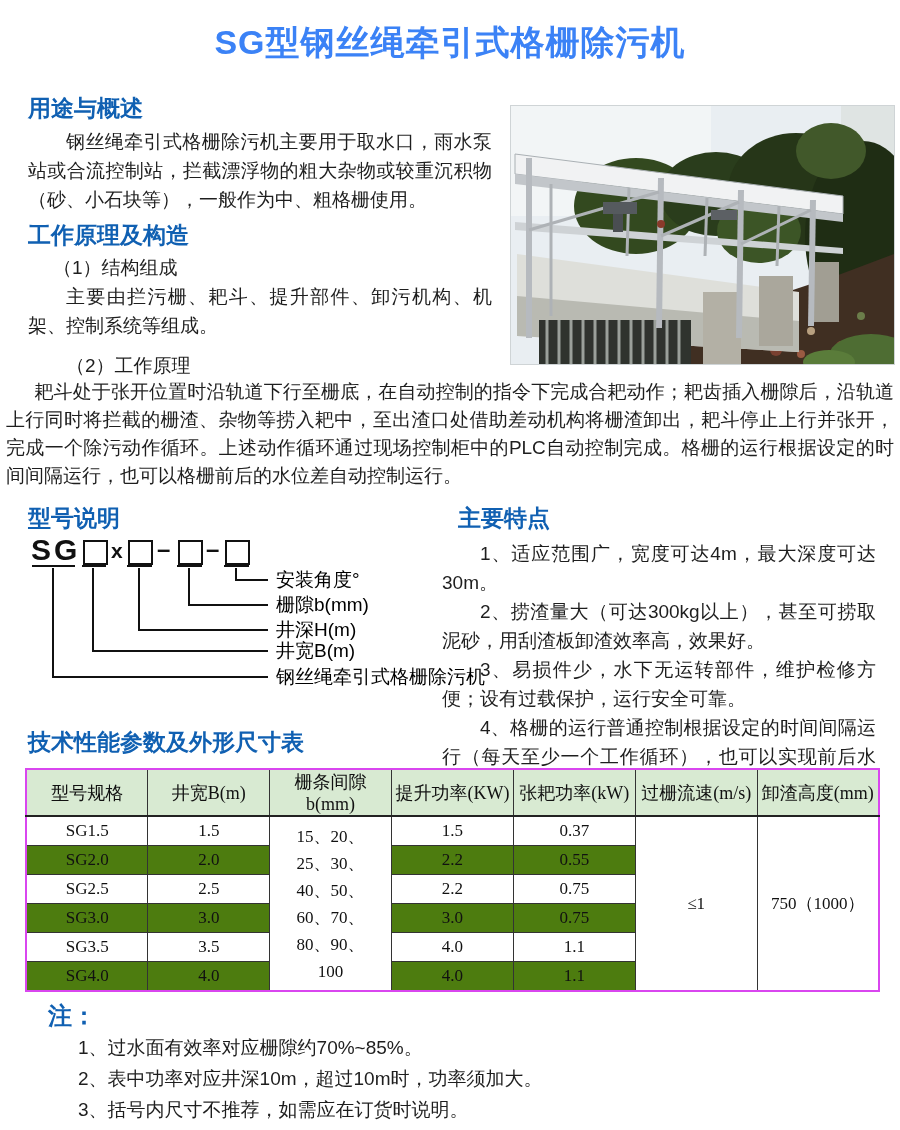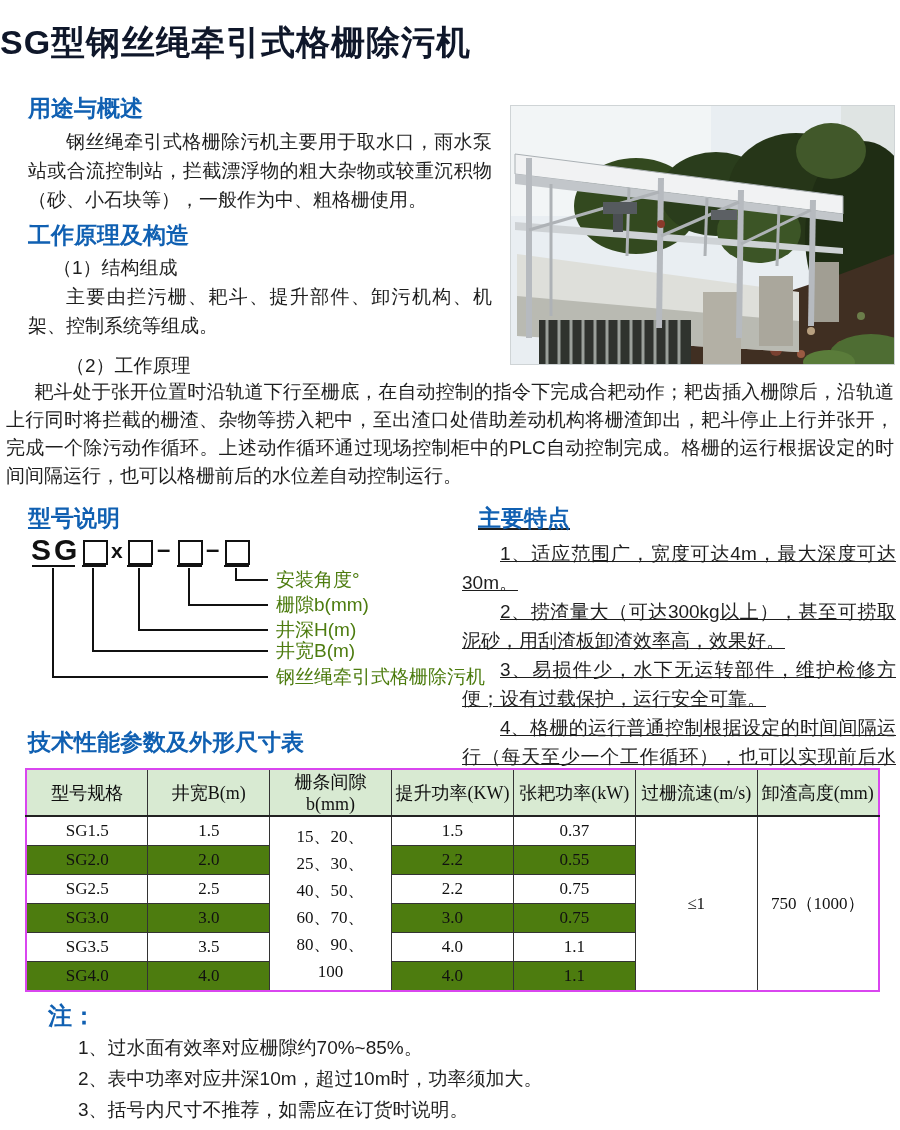--- a/index.html
+++ b/index.html
@@ -6,22 +6,22 @@
   .page{
     position:relative;
     width:900px;height:1130px;
     background:#ffffff;
     font-family:"Liberation Sans","DejaVu Sans",sans-serif;
     color:#1e1e1e;
     overflow:hidden;
   }
   .abs{position:absolute;}
   .title{
-    width:900px;text-align:left;top:20px;left:0;
-    font-size:34px;font-weight:bold;color:#0f172a;
+    width:900px;text-align:center;top:20px;left:0;
+    font-size:34px;font-weight:bold;color:#3b82f6;
     letter-spacing:1px;
   }
   h2.sec{
     margin:0;font-size:23px;font-weight:bold;color:#1060b2;
     font-family:"Liberation Sans","DejaVu Sans",sans-serif;
   }
   .body-text{
     font-size:19px;line-height:29px;margin:0;
     text-align:justify;
   }
@@ -31,24 +31,24 @@
   .photo{left:510px;top:105px;width:385px;height:260px;border:1px solid #cfd4d6;box-sizing:border-box;}
   
   .diagram{left:28px;top:537px;width:440px;height:162px;}
   .code-el{position:absolute;color:#111;}
   .code-prefix{font-size:30px;font-weight:bold;letter-spacing:3px;top:-4px;left:3px;}
   .code-box{width:21px;height:21px;border:2px solid #111;top:3px;}
   .code-x{font-size:21px;font-weight:bold;top:2px;}
   .code-dash{font-size:24px;font-weight:bold;top:-2px;}
   .dg-label{
     position:absolute;left:248px;transform:translateY(-50%);
-    font-size:19px;color:#4d7c0f;white-space:nowrap;
-  }
-  
-  .features{left:462px;top:503px;width:434px;text-decoration:underline;}
+    font-size:19px;color:#000000;white-space:nowrap;
+  }
+  
+  .features{left:442px;top:503px;width:434px;}
   .features h2{padding-left:16px;margin-bottom:5px;}
   .features p{margin:0;}
   
   .spec-table{
     left:25px;top:768px;
     border-collapse:collapse;table-layout:fixed;
     width:855px;
     font-family:"Liberation Serif","DejaVu Serif",serif;
     color:#111;
   }

